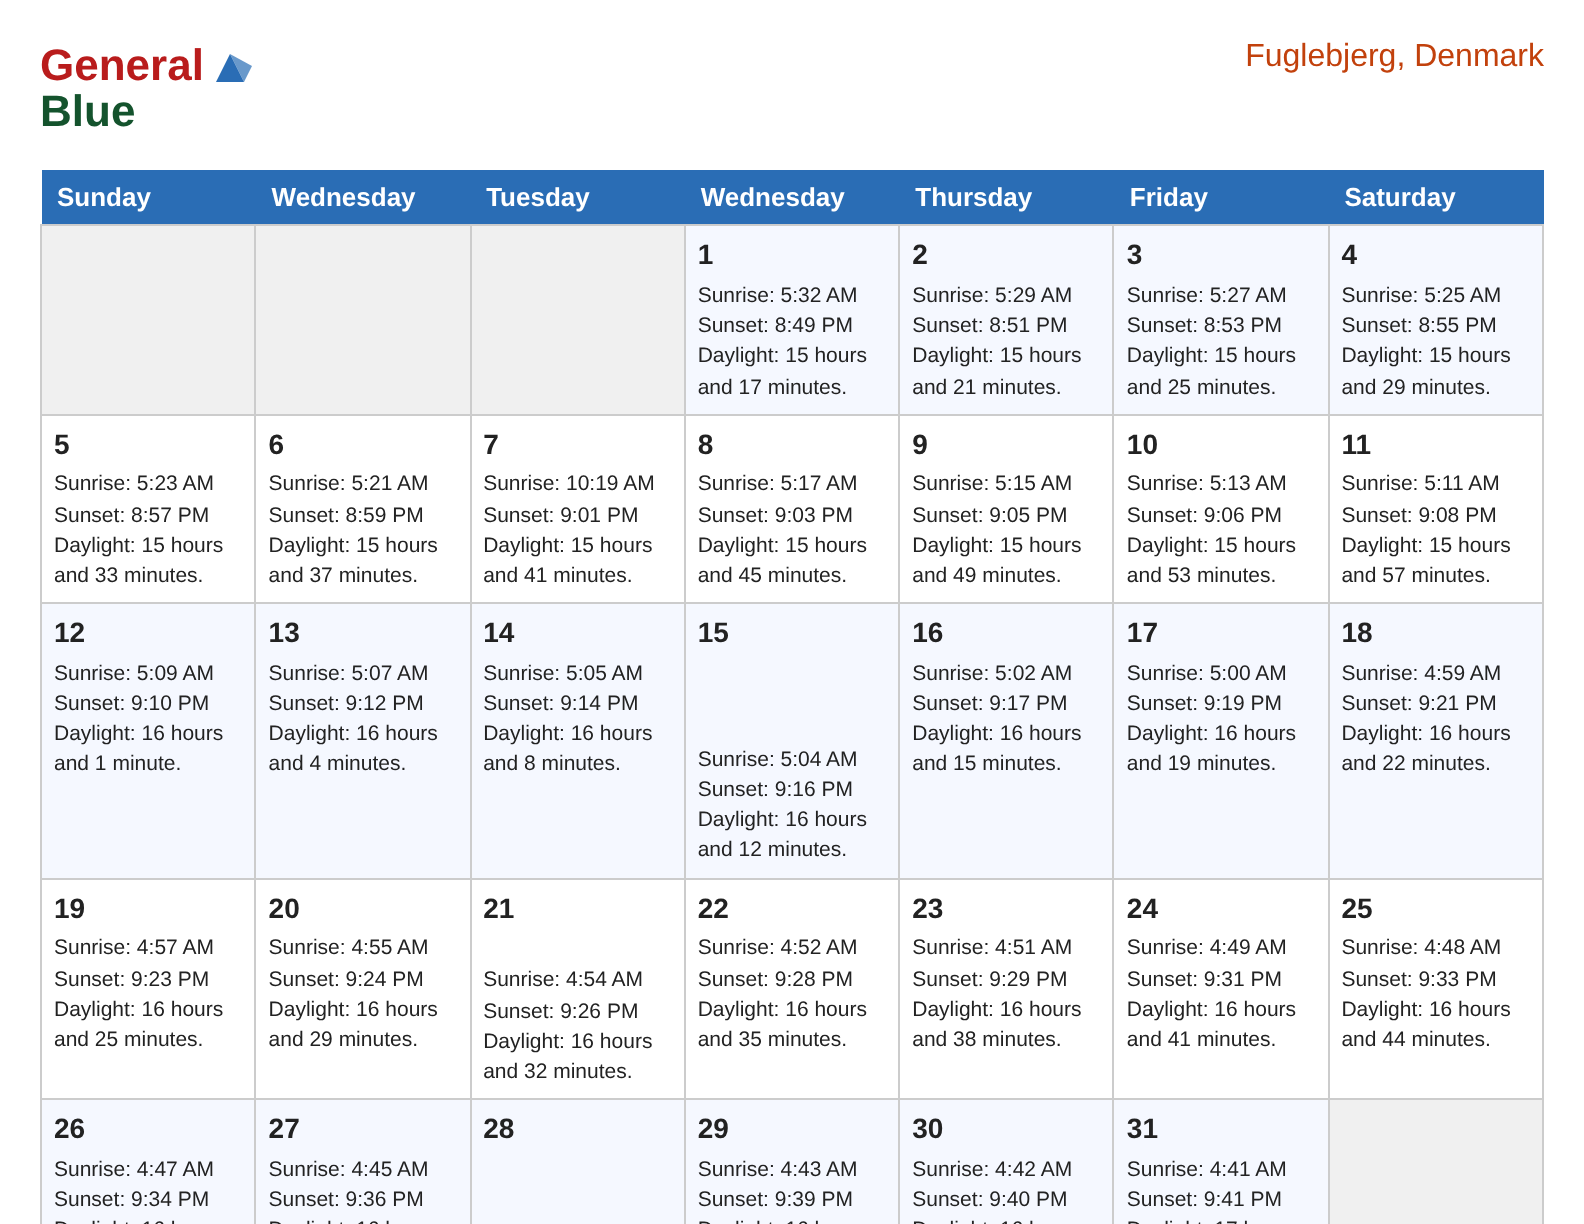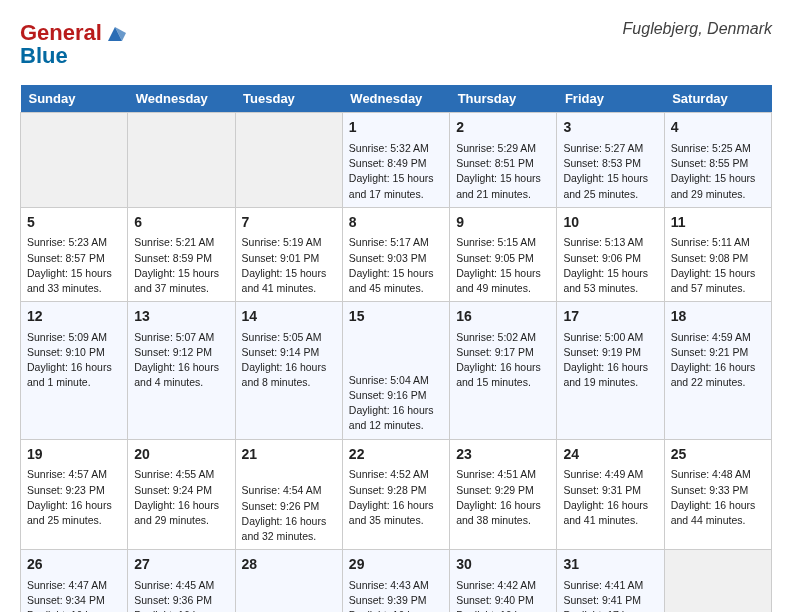--- a/index.html
+++ b/index.html
@@ -23,22 +23,21 @@
     .title-block {
       text-align: right;
     }
     .month-title {
       font-size: 36px;
       font-weight: bold;
       color: #1a1a2e;
     }
     .location {
       font-size: 16px;
-      color: #404040;
-      font-style: italic;
+      color: #c2410c;
     }
     table {
       width: 100%;
       border-collapse: collapse;
       font-size: 11px;
       padding-left: 16px;
     }
     thead tr th {
       background-color: #2a6db5;
       color: #fff;
@@ -87,21 +86,21 @@
   <div class="logo">
     <div>
       <div style="display:flex;align-items:center;">
         <div style="font-size:22px;font-weight:bold;color:#1a1a2e;line-height:1.15;">
           <span style="color:#b91c1c;">General</span><svg width="22" height="22" viewBox="0 0 22 22" style="vertical-align:middle;margin-left:2px;">
               <polygon points="4,18 11,4 18,18" fill="#2a6db5"></polygon>
               <polygon points="11,4 18,18 22,10" fill="#2a6db5" opacity="0.7"></polygon>
             </svg>
         </div>
       </div>
-      <div style="font-size:22px;font-weight:bold;color:#0369a1;margin-top:-2px;">Blue</div>
+      <div style="font-size:22px;font-weight:bold;color:#14532d;margin-top:-2px;">Blue</div>
     </div>
   </div>
   <div class="title-block">
     <div class="location">Fuglebjerg, Denmark</div>
   </div>
 </div>
 
 <table>
   <thead>
     <tr id="header-row">
@@ -158,21 +157,21 @@
         </td>
         <td>
           <span class="day-number">6</span>
           <div class="day-info" style="white-space: pre-line;">Sunrise: 5:21 AM
 Sunset: 8:59 PM
 Daylight: 15 hours
 and 37 minutes.</div>
         </td>
         <td>
           <span class="day-number">7</span>
-          <div class="day-info" style="white-space: pre-line;">Sunrise: 5:19 AM
+          <div class="day-info" style="white-space: pre-line;">Sunrise: 10:19 AM
 Sunset: 9:01 PM
 Daylight: 15 hours
 and 41 minutes.</div>
         </td>
         <td>
           <span class="day-number">8</span>
           <div class="day-info" style="white-space: pre-line;">Sunrise: 5:17 AM
 Sunset: 9:03 PM
 Daylight: 15 hours
 and 45 minutes.</div>

